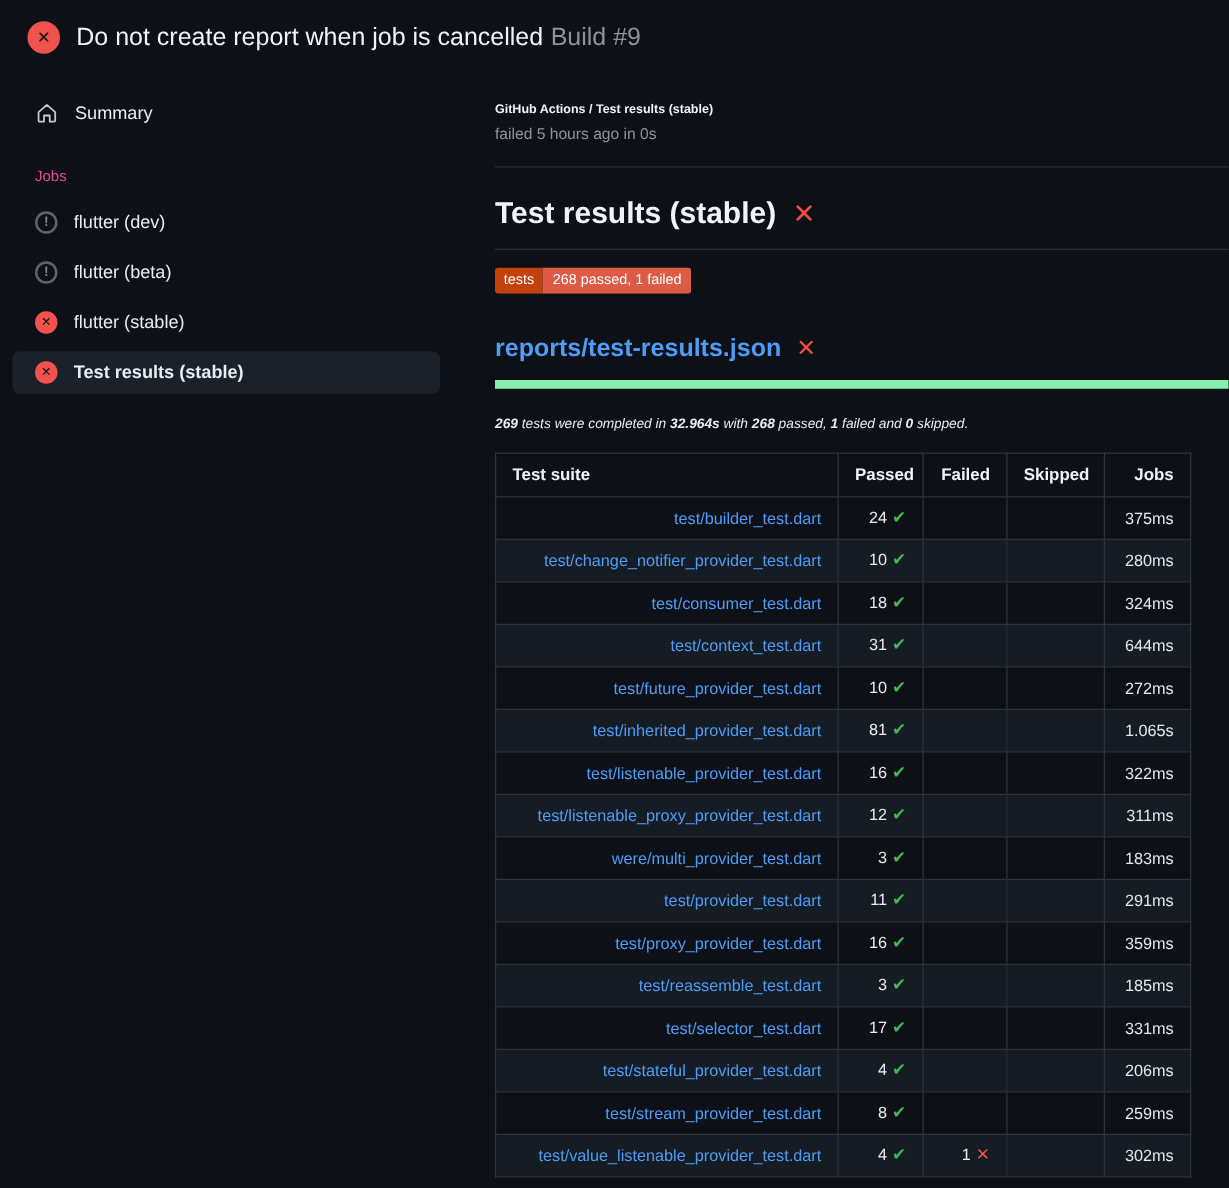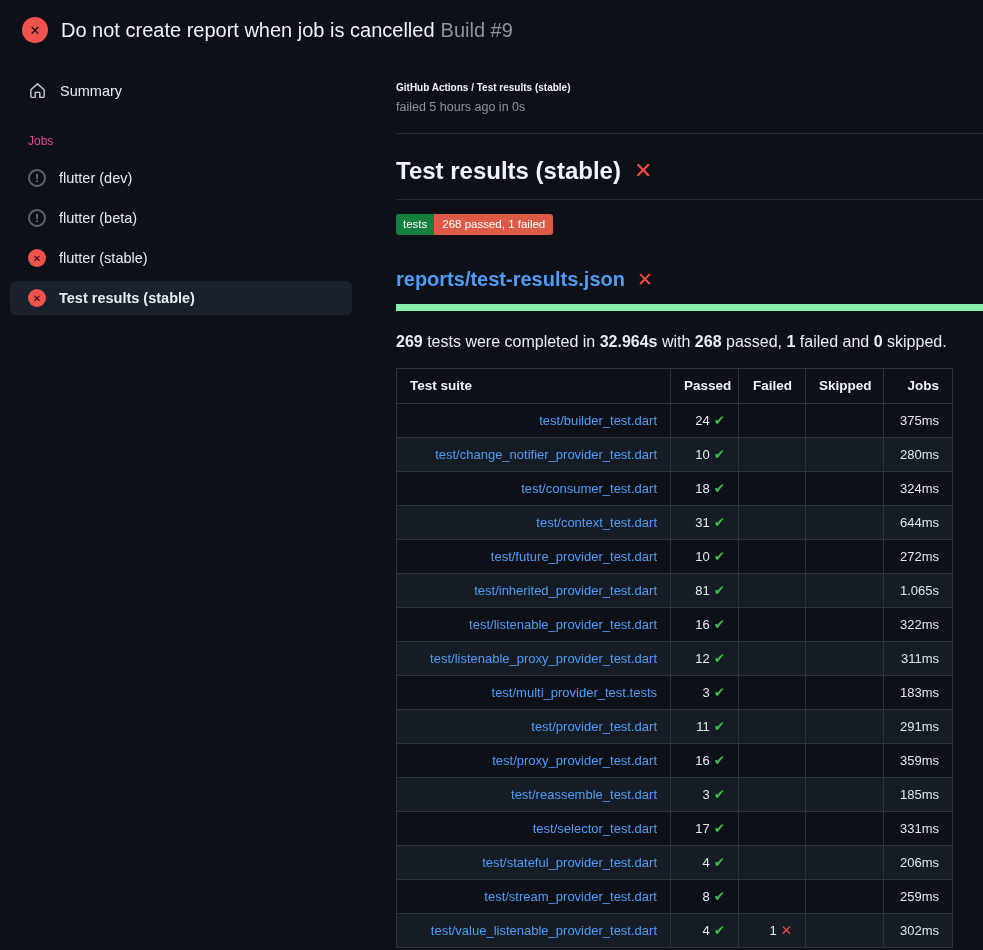--- a/index.html
+++ b/index.html
@@ -87,32 +87,32 @@
   .x-mark.sm { font-size: 19px; }
 
   .badge {
     display: inline-flex;
     margin-top: 14px;
     font-size: 11.5px;
     border-radius: 3px;
     overflow: hidden;
     line-height: 1;
   }
-  .badge-label { background: #15803d; color: #ffffff; padding: 5px 7px 4px; }
+  .badge-label { background: #c2410c; color: #ffffff; padding: 5px 7px 4px; }
   .badge-value { background: #dd5a47; color: #ffffff; padding: 5px 8px 4px; }
 
   .h2-row {
     display: flex; align-items: center; gap: 12px;
     margin-top: 33px;
     padding-bottom: 13px;
     border-bottom: 7px solid #86efac;
   }
   .h2-row h2 { margin: 0; font-size: 20px; font-weight: 700; color: #4f9cf7; cursor: pointer; }
 
-  .summary-line { margin: 22px 0 0 0; font-size: 16px; color: #e6edf3; }
+  .summary-line { margin: 22px 0 0 0; font-size: 11px; color: #e6edf3; font-style: italic; }
   .summary-line b { font-weight: 700; }
 
   
   table.results {
     margin-top: 17px;
     border-collapse: collapse;
     table-layout: fixed;
     width: 557px;
     font-size: 13px;
   }
@@ -270,21 +270,21 @@
         <td class="time">322ms</td>
       </tr>
           <tr>
         <td class="suite"><a>test/listenable_proxy_provider_test.dart</a></td>
         <td class="num passed"><span class="val">12</span><span class="check">✔</span></td>
         <td class="num failed"><span class="val"></span><span class="cross"></span></td>
         <td class="num skipped"></td>
         <td class="time">311ms</td>
       </tr>
           <tr>
-        <td class="suite"><a>test/multi_provider_test.tests</a></td>
+        <td class="suite"><a>were/multi_provider_test.dart</a></td>
         <td class="num passed"><span class="val">3</span><span class="check">✔</span></td>
         <td class="num failed"><span class="val"></span><span class="cross"></span></td>
         <td class="num skipped"></td>
         <td class="time">183ms</td>
       </tr>
           <tr>
         <td class="suite"><a>test/provider_test.dart</a></td>
         <td class="num passed"><span class="val">11</span><span class="check">✔</span></td>
         <td class="num failed"><span class="val"></span><span class="cross"></span></td>
         <td class="num skipped"></td>

